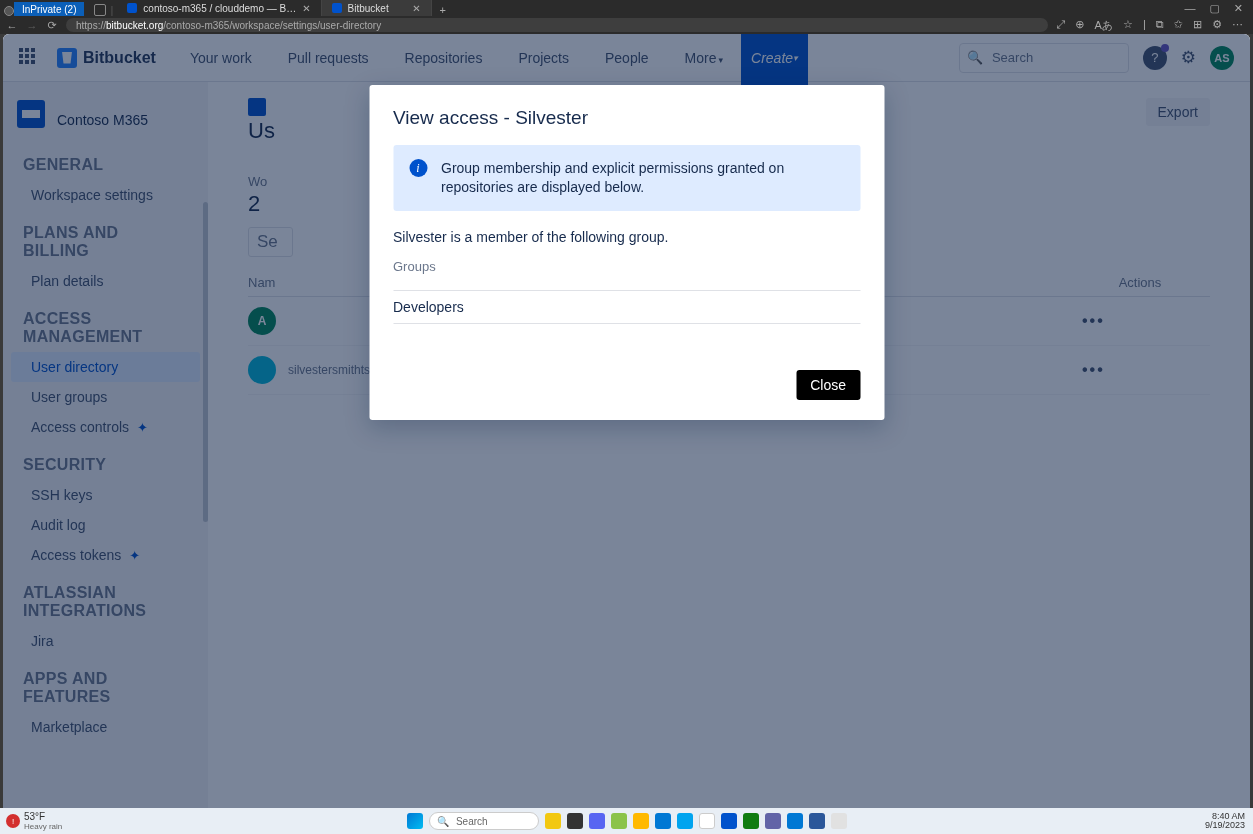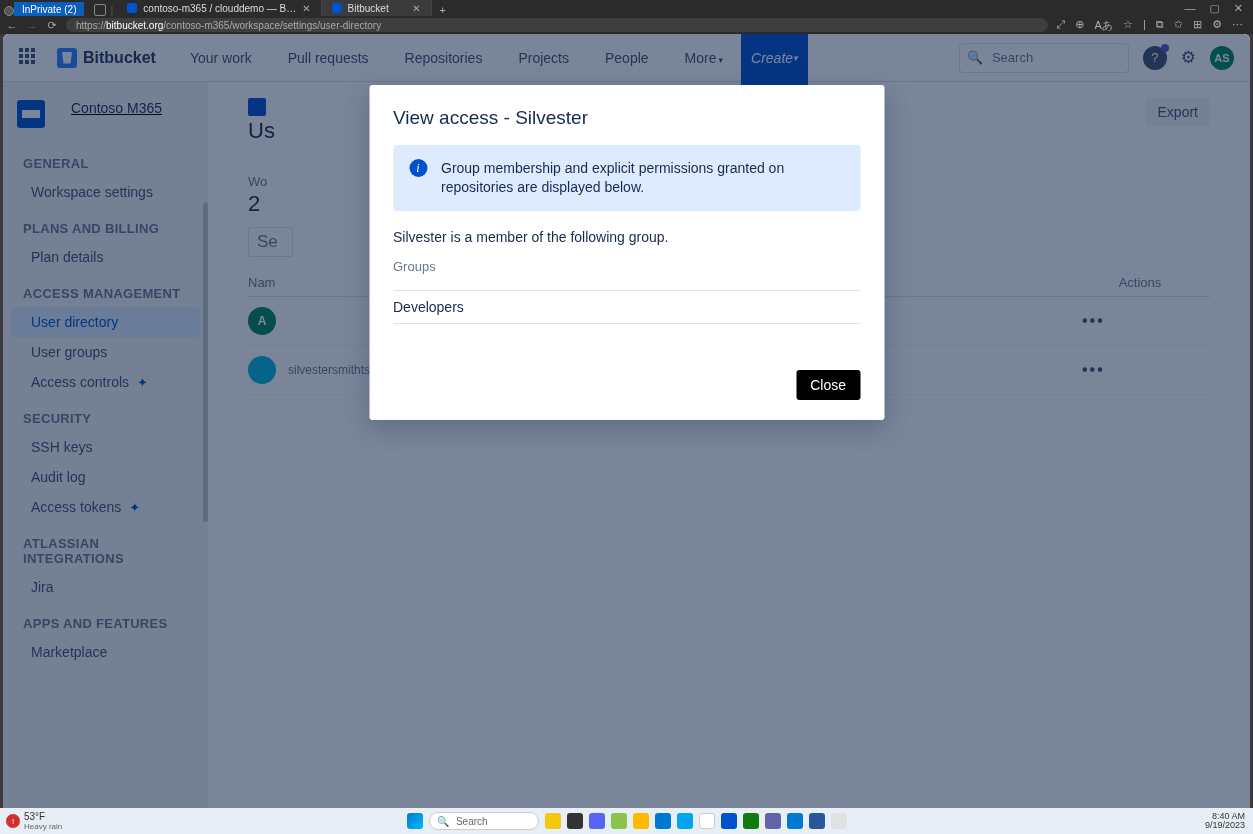--- a/index.html
+++ b/index.html
@@ -42,26 +42,26 @@
   .circ-ico { width: 24px; height: 24px; border-radius: 50%; display: flex; align-items: center; justify-content: center; }
   .help-ico { background: #42526e; color: #fff; font-size: 13px; position: relative; }
   .help-dot { position: absolute; top: -2px; right: -2px; width: 8px; height: 8px; background: #6554c0; border-radius: 50%; }
   .gear-ico { color: #42526e; font-size: 17px; }
   .avatar-top { background: #00875a; color: #fff; font-size: 11px; font-weight: 600; }
 
   
   .body { display: flex; height: calc(100% - 48px); }
   .sidebar { width: 205px; background: #f4f5f7; padding: 18px 0 0 0; overflow: hidden; position: relative; }
   .sb-scroll { position:absolute; right:0; top:120px; width:5px; height:320px; background:#c1c7d0; border-radius:3px; }
-  .ws-head { display: flex; align-items: flex-start; gap: 26px; padding: 0 14px 18px; text-decoration: underline; }
+  .ws-head { display: flex; align-items: flex-end; gap: 12px; padding: 0 14px 18px; }
   .ws-icon { width: 28px; height: 28px; background: #0052cc; border-radius: 3px; position: relative; }
   .ws-icon::after { content:""; position:absolute; left:5px; right:5px; top:10px; height:8px; background:#fff; }
   .ws-name { color: #172b4d; font-size: 14px; font-weight: 500; }
   .sb-section { padding: 10px 0 4px; }
-  .sb-title { font-size: 13px; font-weight: 600; color: #6b778c; padding: 0 20px 6px; letter-spacing: 0.3px; }
+  .sb-title { font-size: 16px; font-weight: 600; color: #6b778c; padding: 0 20px 6px; letter-spacing: 0.3px; }
   .sb-item { display: flex; align-items: center; padding: 7px 20px; font-size: 14px; color: #42526e; gap: 8px; border-radius: 3px; margin: 0 8px; }
   .sb-item.active { background: #deebff; color: #0052cc; }
   .spark { color: #0052cc; font-size: 13px; }
 
   .main { flex: 1; padding: 16px 40px; color: #172b4d; }
   .crumb-row { display:flex; align-items:center; gap:8px; }
   .ws-sm { width:18px; height:18px; background:#0052cc; border-radius:2px; }
   .page-title { font-size: 22px; font-weight: 500; color:#172b4d; margin-top:2px; }
   .export-btn { margin-left:auto; background:#f4f5f7; padding:6px 12px; border-radius:3px; font-size:14px; color:#42526e; }
   .header-row { display:flex; align-items:flex-start; }

